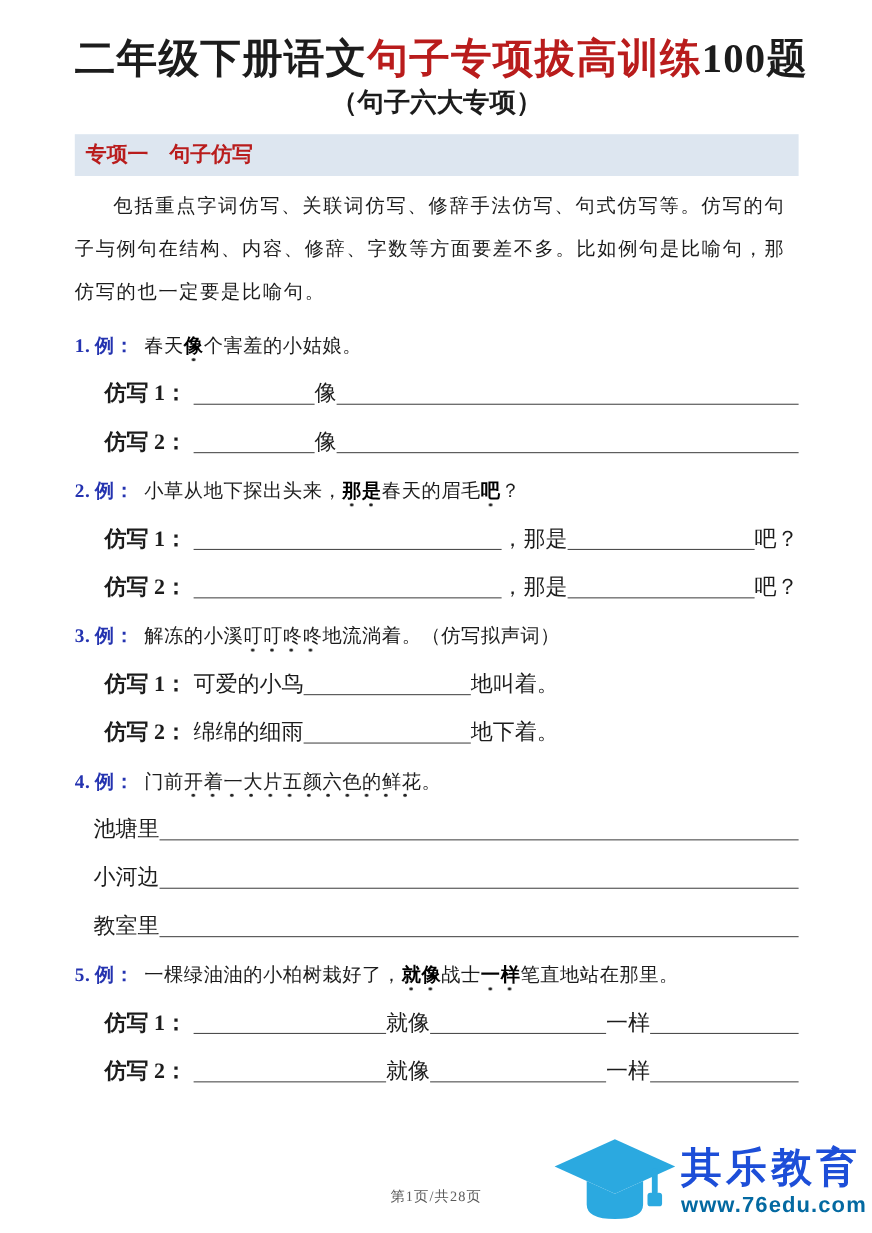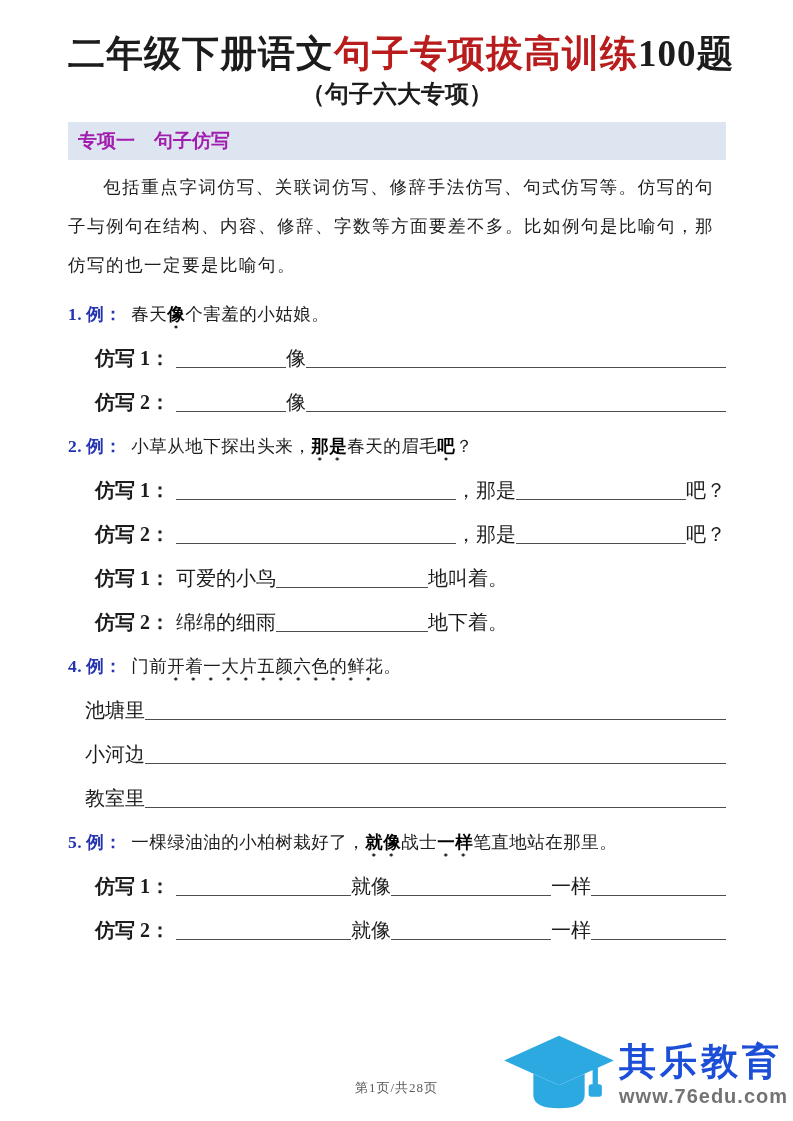--- a/index.html
+++ b/index.html
@@ -19,21 +19,21 @@
   }
   .title .red{color:#b91c1c;}
   .subtitle{
     text-align:center; font-size:24px; font-weight:bold; line-height:32px;
   }
 
   
   .band{
     margin-top:12px; height:38px; line-height:38px; background:#dde6f0;
     font-family:"Liberation Sans","DejaVu Sans",sans-serif;
-    font-weight:bold; font-size:19px; color:#a21caf; padding-left:10px;
+    font-weight:bold; font-size:19px; color:#b91c1c; padding-left:10px;
     box-sizing:border-box;
   }
 
   
   .intro{
     margin:8px 12px 0 0; font-size:17.5px; line-height:39px;
     text-align:justify; text-indent:2em; letter-spacing:1.5px;
   }
 
   
@@ -73,21 +73,21 @@
   }
   .logo-cap{width:116px; height:84px; flex:0 0 auto;}
   .logo-text{display:flex; flex-direction:column; align-items:flex-start;}
   .logo-name{
     font-family:"Liberation Sans","DejaVu Sans",sans-serif;
     font-size:37px; font-weight:bold; color:#1d4ed8; letter-spacing:4px;
     line-height:42px; white-space:nowrap;
   }
   .logo-url{
     font-family:"Liberation Sans","DejaVu Sans",sans-serif;
-    font-size:20px; font-weight:bold; color:#737373; letter-spacing:1px;
+    font-size:20px; font-weight:bold; color:#0369a1; letter-spacing:1px;
     line-height:26px;
   }
 </style>
 </head>
 <body>
 
 <div class="page">
   <div class="content">
 
     <h1 class="title"><span>二年级下册语文</span><span class="red">句子专项拔高训练</span><span>100题</span></h1>
@@ -127,20 +127,21 @@
       <div class="ex-line">
         <span class="txt lab">仿写 2：</span>
         <span class="blank w280"></span>
         <span class="txt">，那是</span>
         <span class="blank grow"></span>
         <span class="txt">吧？</span>
       </div>
     </div>
 
     <div class="example">
+      <div class="ex-sentence"><span class="ex-num">3.</span><span class="ex-tag">例：</span><span>解冻的小溪</span><span class="dots">叮叮咚咚</span><span>地流淌着。（仿写拟声词）</span></div>
       <div class="ex-line">
         <span class="txt lab">仿写 1：</span>
         <span class="txt">可爱的小鸟</span>
         <span class="blank w152"></span>
         <span class="txt">地叫着。</span>
       </div>
       <div class="ex-line">
         <span class="txt lab">仿写 2：</span>
         <span class="txt">绵绵的细雨</span>
         <span class="blank w152"></span>

